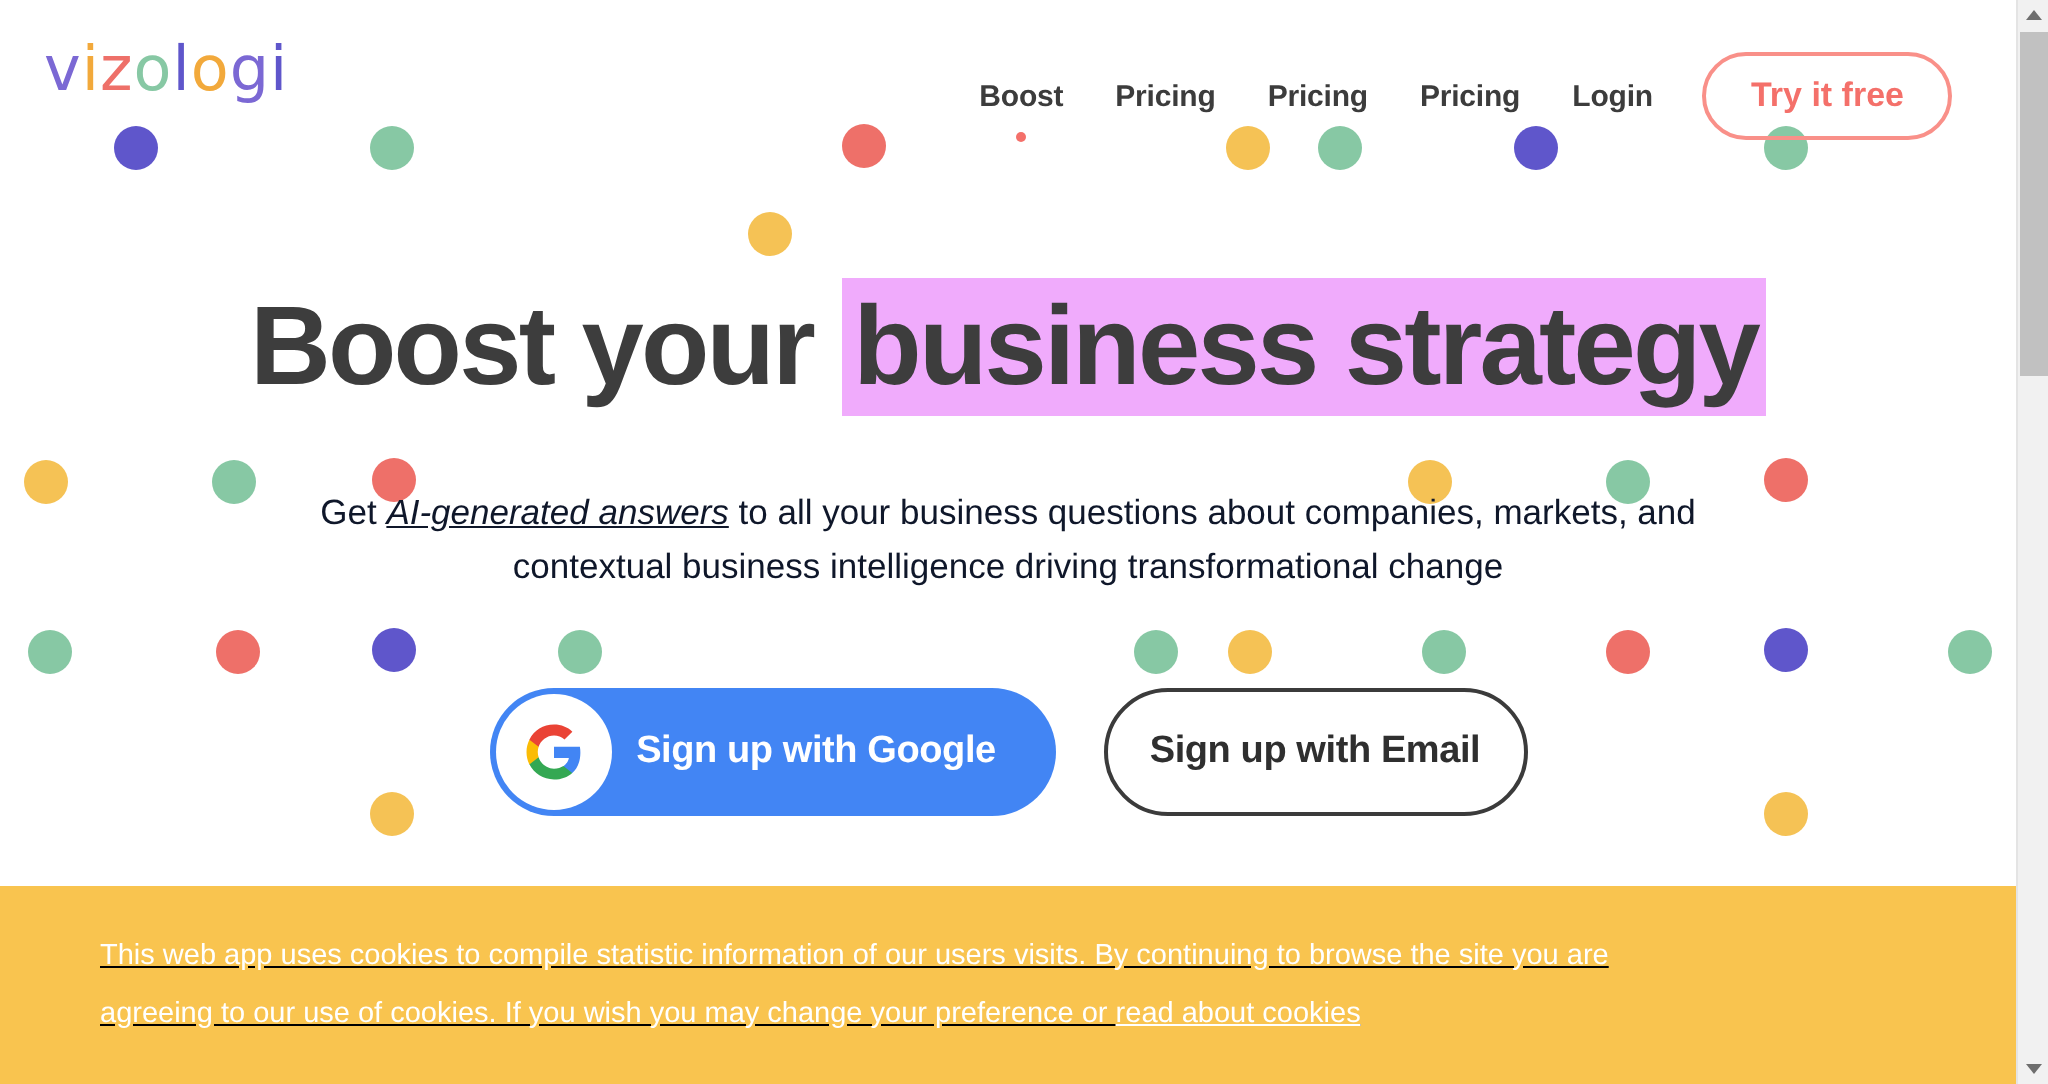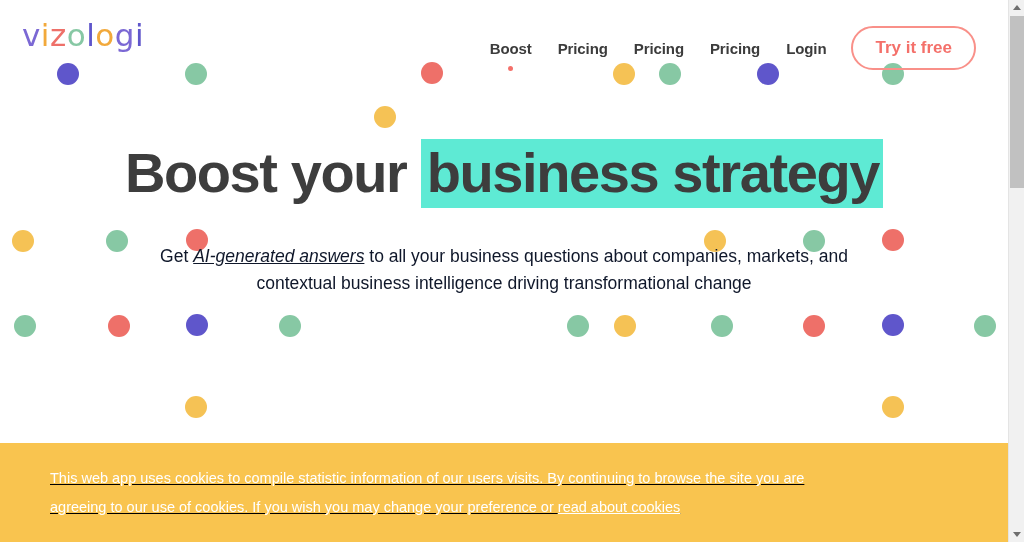--- a/index.html
+++ b/index.html
@@ -106,21 +106,21 @@
     width: 1008px;
     text-align: center;
     font-size: 56px;
     font-weight: 700;
     color: #3d3d3d;
     letter-spacing: -1.4px;
     line-height: 1.1;
     white-space: nowrap;
   }
   #headline .hl {
-    background: #5eead4;
+    background: #f0abfc;
     padding: 2px 4px 4px 6px;
   }
   #subhead {
     position: absolute;
     left: 50%;
     transform: translateX(-50%);
     top: 243px;
     width: 760px;
     text-align: center;
     font-size: 17.5px;
@@ -297,20 +297,36 @@
     <div id="hero">
 
       <h1 id="headline">
         <span>Boost your </span><span class="hl">business strategy</span>
       </h1>
 
       <p id="subhead">
         <span>Get </span><span class="ai">AI-generated answers</span><span> to all your business questions about companies, markets, and contextual business intelligence driving transformational change</span>
       </p>
 
+      <div id="cta-row">
+
+        <button id="google-btn">
+          <span id="google-circle">
+            <svg width="30" height="30" viewBox="0 0 48 48" aria-hidden="true">
+              <path fill="#4285F4" d="M45.1 24.5c0-1.6-.1-3.2-.4-4.7H24v8.9h11.9c-.5 2.8-2.1 5.1-4.4 6.7v5.5h7.1c4.2-3.8 6.5-9.5 6.5-16.4z"></path>
+              <path fill="#34A853" d="M24 46c5.9 0 10.9-2 14.6-5.3l-7.1-5.5c-2 1.3-4.5 2.1-7.5 2.1-5.7 0-10.6-3.9-12.3-9.1H4.3v5.7C8 41.3 15.4 46 24 46z"></path>
+              <path fill="#FBBC05" d="M11.7 28.2c-.4-1.3-.7-2.7-.7-4.2s.3-2.9.7-4.2v-5.7H4.3C2.8 17.1 2 20.4 2 24s.8 6.9 2.3 9.9l7.4-5.7z"></path>
+              <path fill="#EA4335" d="M24 10.7c3.2 0 6.1 1.1 8.4 3.3l6.3-6.3C34.9 4.1 29.9 2 24 2 15.4 2 8 6.7 4.3 14.1l7.4 5.7c1.7-5.2 6.6-9.1 12.3-9.1z"></path>
+            </svg>
+          </span>
+          <span class="lbl">Sign up with Google</span>
+        </button>
+
+        <button id="email-btn">Sign up with Email</button>
+      </div>
     </div>
 
     <div id="cookie">
       <p id="cookie-text">
         <span>This web app uses cookies to compile statistic information of our users visits. By continuing to browse the site you are agreeing to our use of cookies. If you wish you may change your preference or </span><a href="#">read about cookies</a>
       </p>
 
     </div>
 
   </div>

